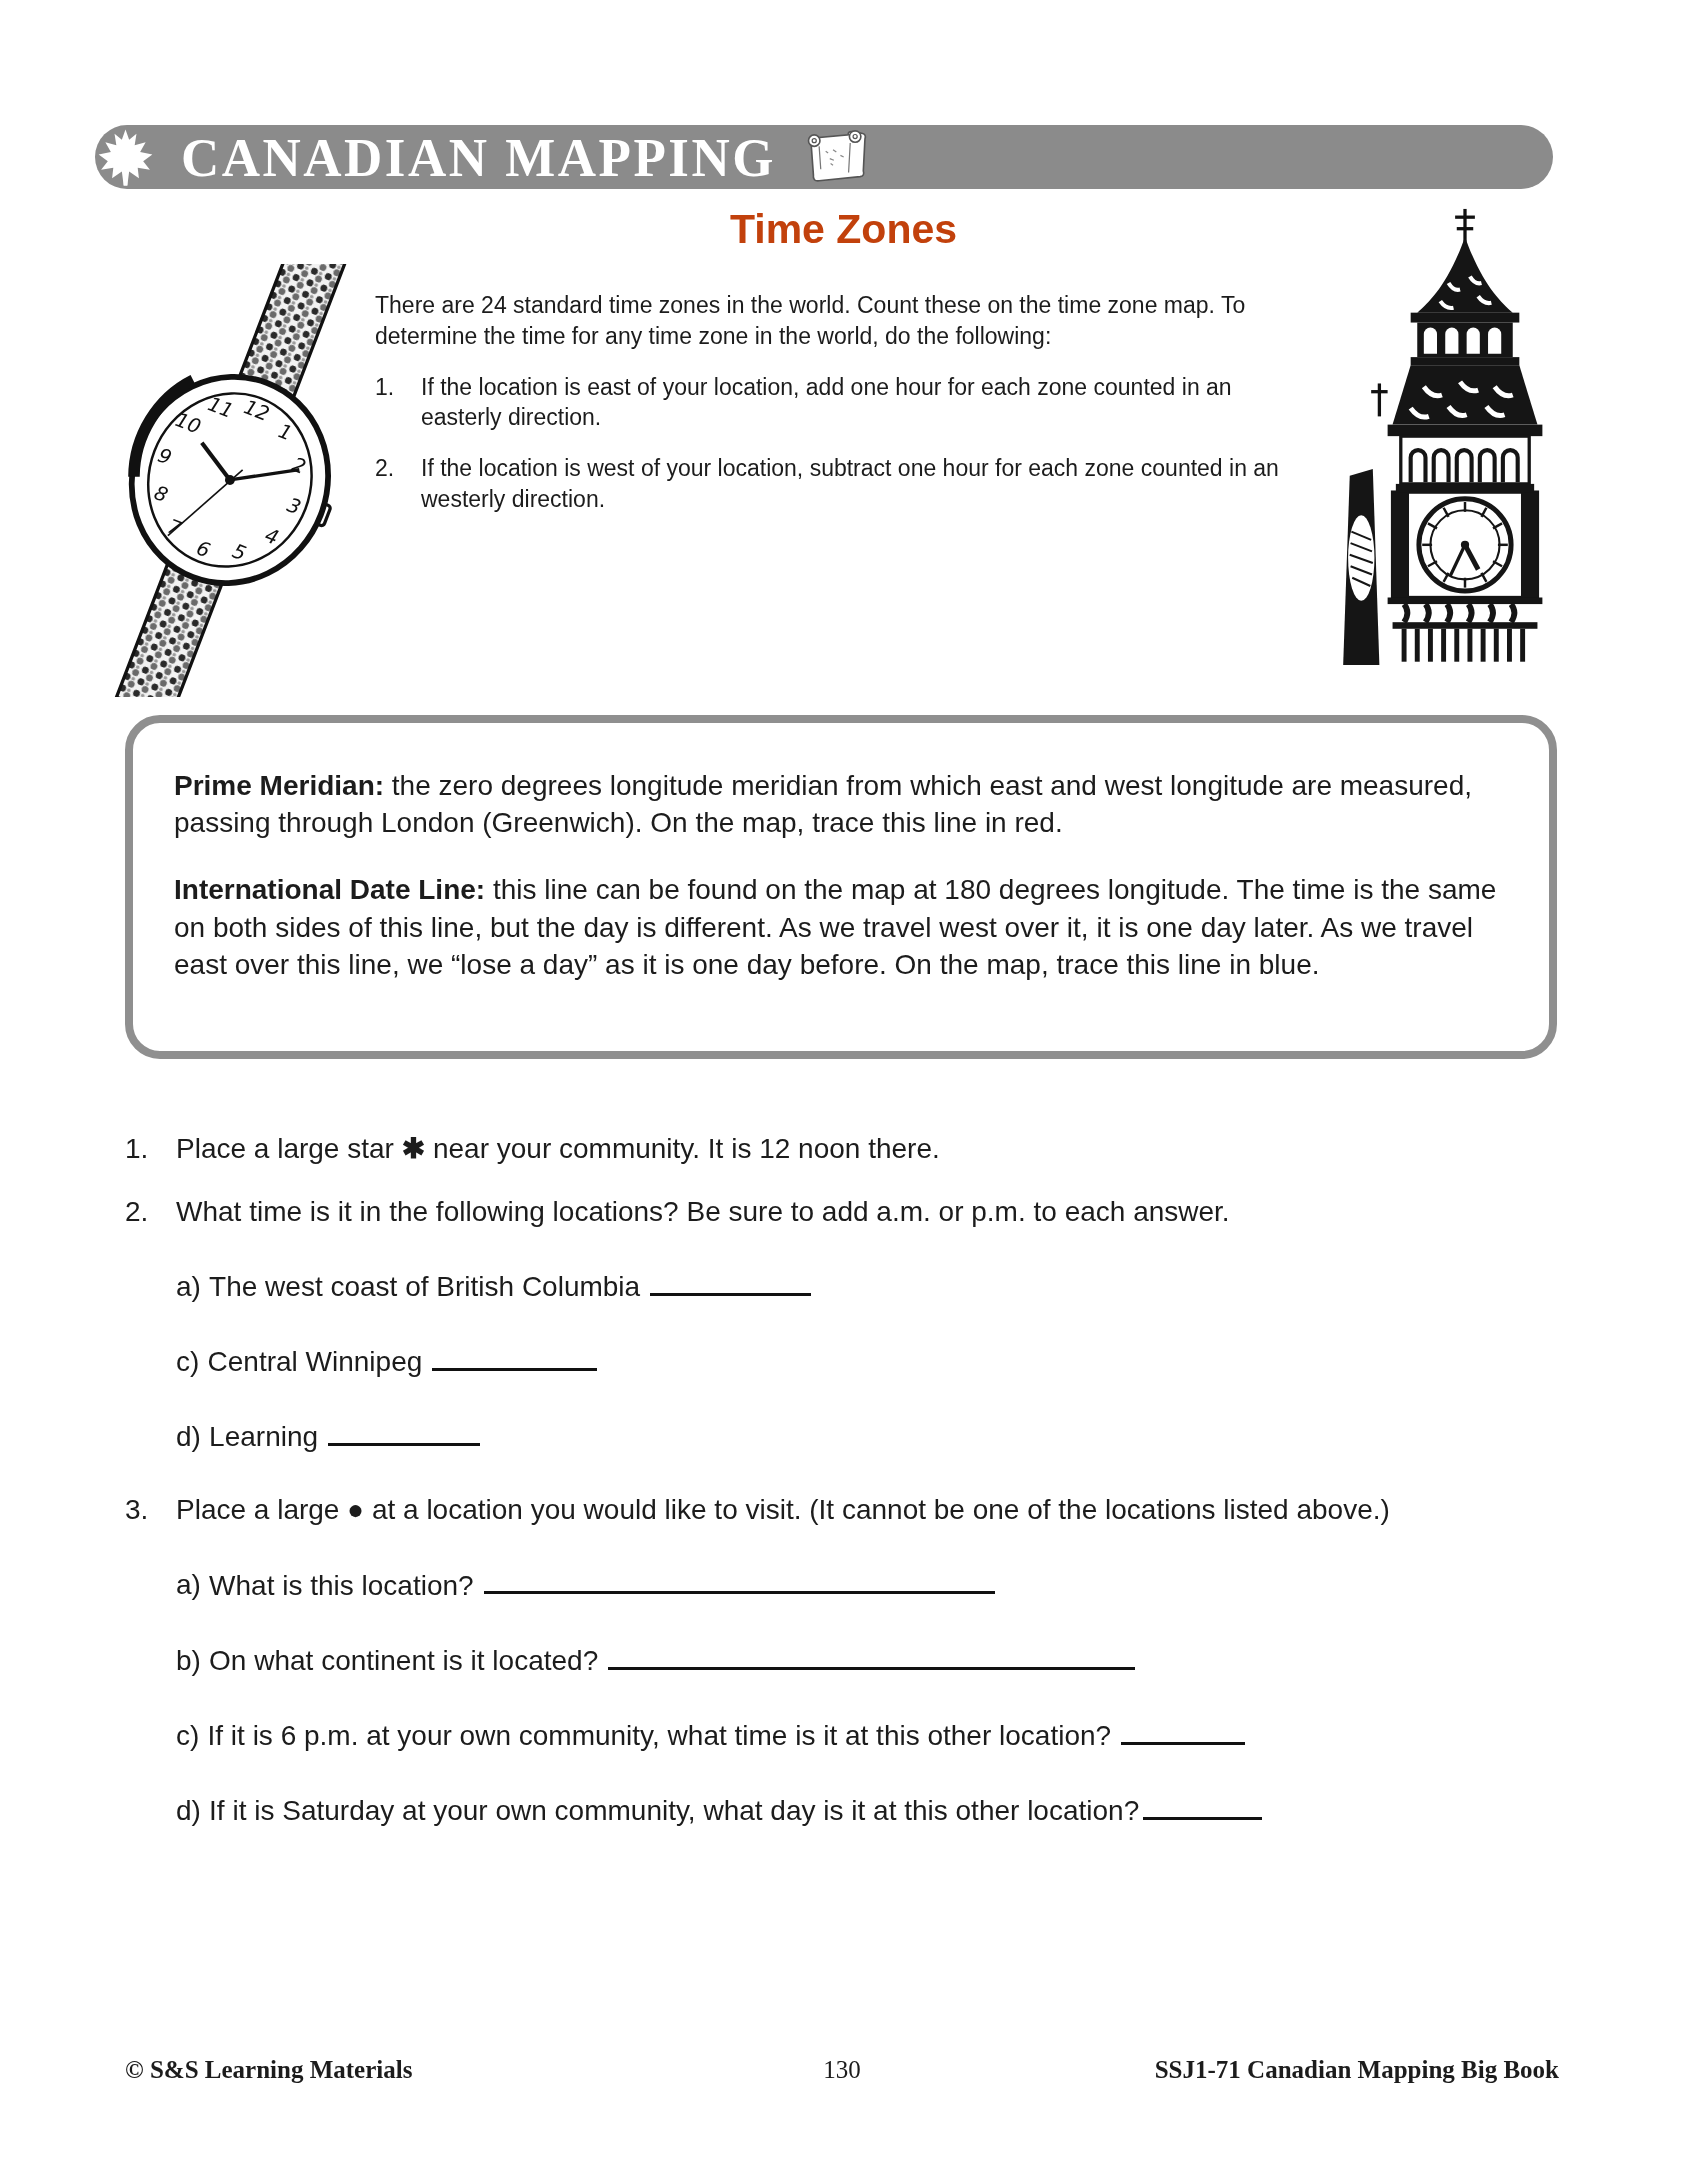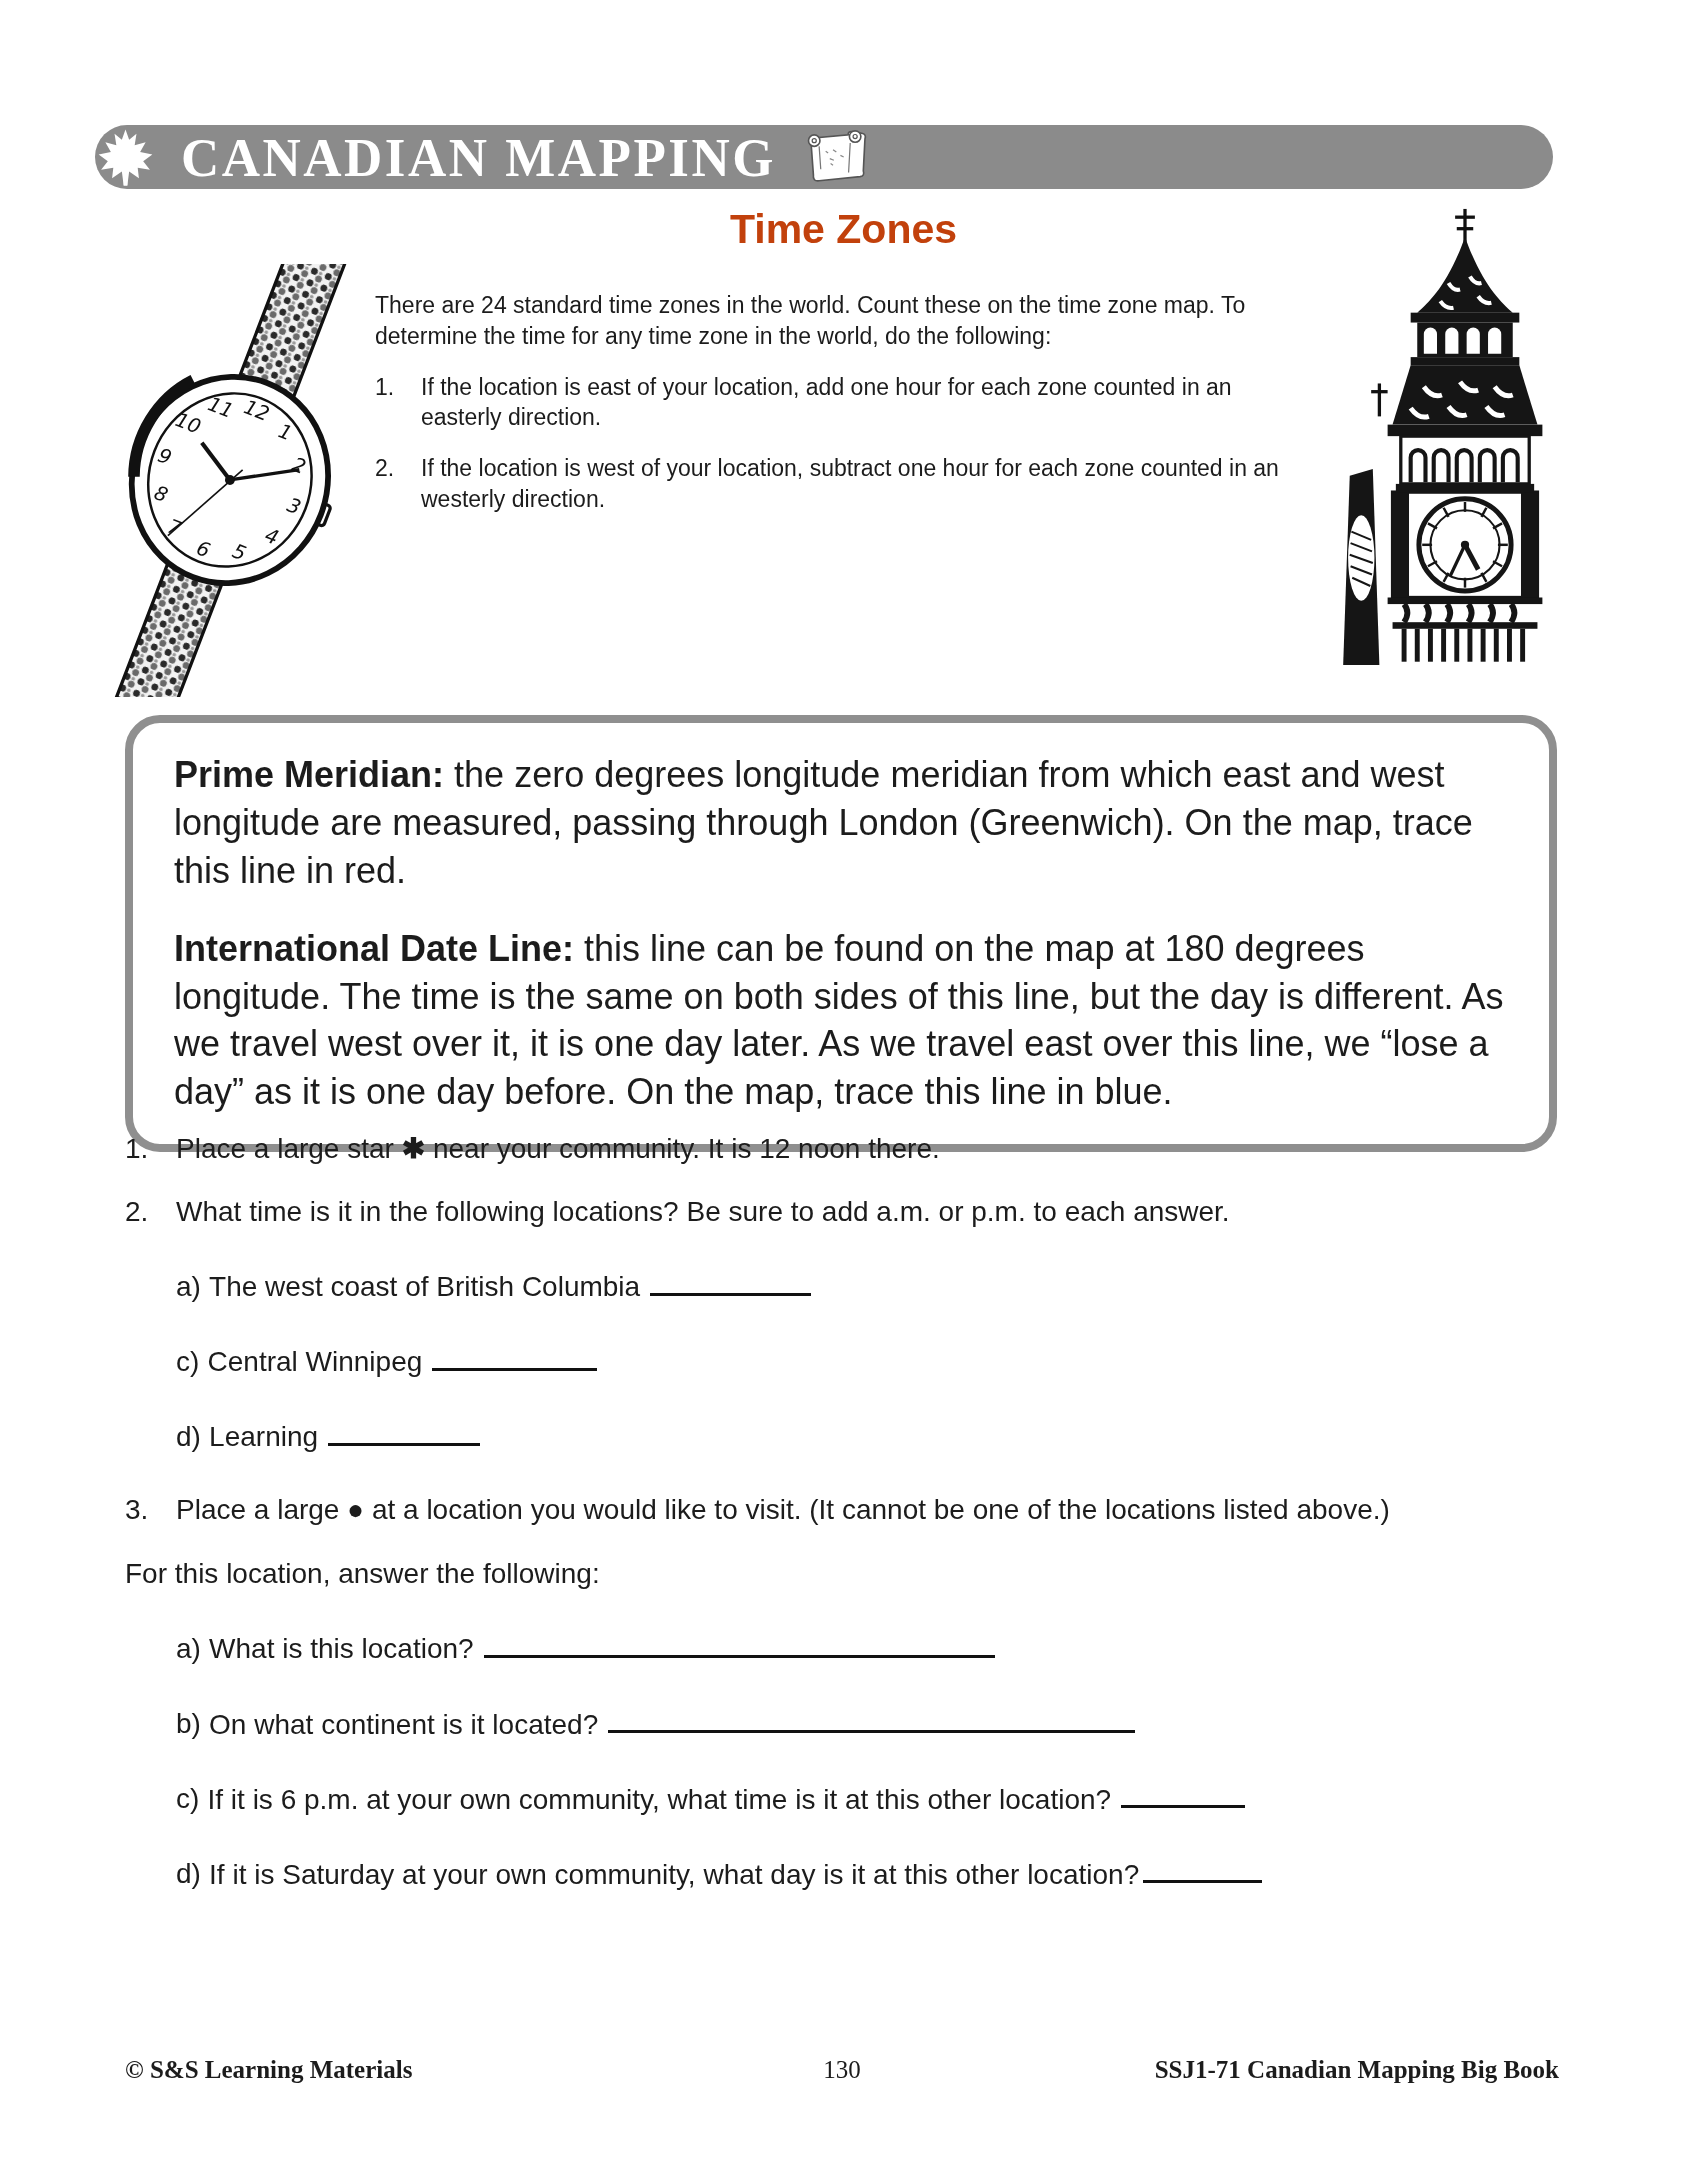--- a/index.html
+++ b/index.html
@@ -31,21 +31,21 @@
   
   .intro{position:absolute;left:375px;top:290px;width:943px;font-size:23px;line-height:1.34;}
   .intro-steps{margin-top:16.5px;}
   .step{display:flex;margin-top:20px;}
   .step .num{flex:0 0 46px;}
   .step .stext{flex:1;}
   
   .defbox{
     position:absolute;left:125px;top:715px;width:1432px;min-height:344px;
     box-sizing:border-box;border:8.2px solid #8f8f8f;border-radius:35px;
-    padding:28px 41px;font-size:36px;line-height:1.33;background:#fff;
+    padding:44px 41px;font-size:28px;line-height:1.33;background:#fff;
   }
   .defitem + .defitem{margin-top:30px;}
   .term{font-weight:bold;}
   
   .questions{position:absolute;left:125px;top:1130px;width:1475px;font-size:28px;line-height:1.34;}
   .q{display:flex;}
   .q .num{flex:0 0 51px;}
   .q .qtext{flex:1;}
   .q2{margin-top:25px;}
   .q3{margin-top:36px;}
@@ -279,21 +279,20 @@
     </div>
     <div class="sub">
       <span class="label">d)</span><span>Learning</span><span class="blank" style="width:152px"></span>
     </div>
 
     <div class="q q3">
       <span class="num">3.</span>
       <span class="qtext"><span>Place a large </span><span class="sym">●</span><span> at a location you would like to visit. (It cannot be one of the locations listed above.)</span></span>
     </div>
 
-    <div class="followup">For this location, answer the following:</div>
 
     <div class="sub">
       <span class="label">a)</span><span>What is this location?</span><span class="blank" style="width:511px"></span>
     </div>
     <div class="sub">
       <span class="label">b)</span><span>On what continent is it located?</span><span class="blank" style="width:527px"></span>
     </div>
     <div class="sub">
       <span class="label">c)</span><span>If it is 6 p.m. at your own community, what time is it at this other location?</span><span class="blank" style="width:124px"></span>
     </div>

